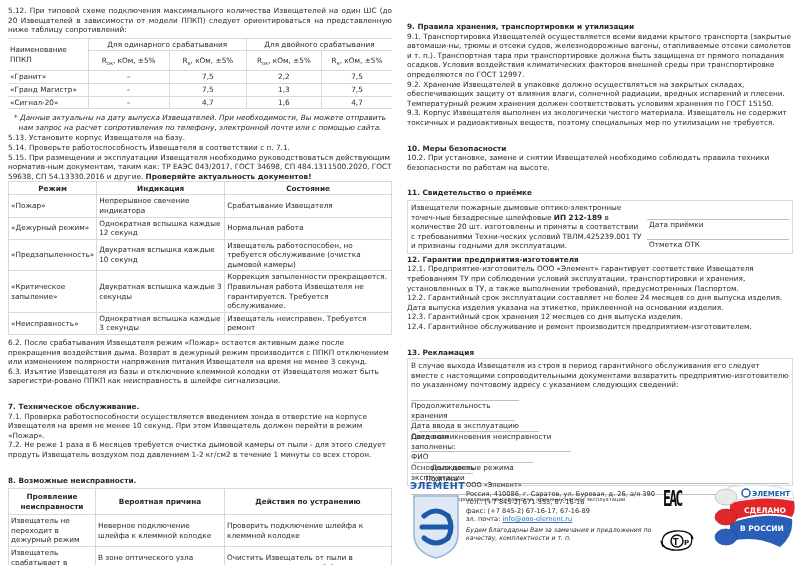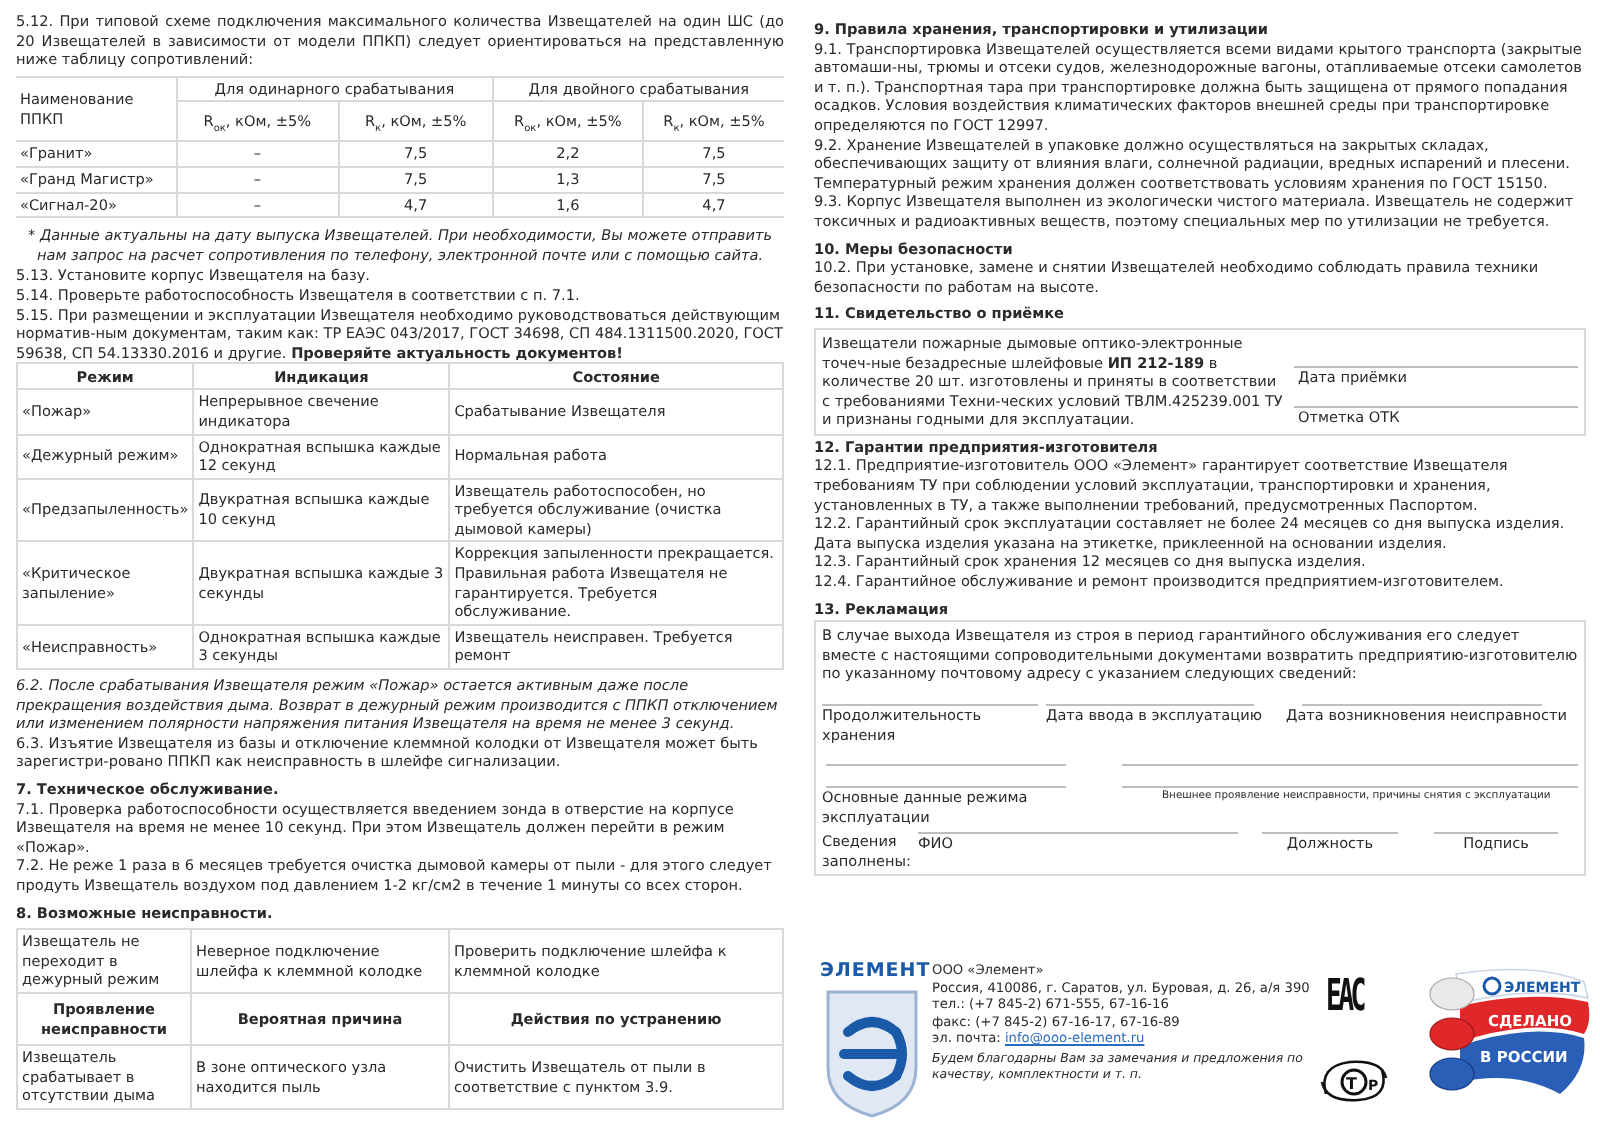--- a/index.html
+++ b/index.html
@@ -3,40 +3,40 @@
 <meta charset="utf-8">
 <style>
   * { box-sizing: border-box; margin: 0; padding: 0; }
   html, body { width: 800px; height: 565px; background: #fff; overflow: hidden; }
   body { font-family: "DejaVu Sans", sans-serif; color: #2a2a2a; font-size: 7.3px; line-height: 9.6px; position: relative; }
   .col { position: absolute; top: 6px; }
   .left { left: 8px; width: 384px; }
   .right { left: 407px; width: 386px; }
   p { margin: 0; }
   .b { font-weight: bold; }
-  .h { font-weight: bold; margin-top: 4px; }
+  .h { font-weight: bold; margin-top: 16px; }
   table { border-collapse: collapse; width: 100%; }
   td, th { border: 1px solid #d9d9d9; padding: 1px 2px; vertical-align: middle; font-weight: normal; }
   th { font-weight: bold; text-align: center; }
   .t1 td, .t1 th { text-align: center; height: 12px; }
   .t1 th { font-weight: normal; }
   .t1 td.l { text-align: left; border-left: none; }
   .t1 .first { text-align: left; border-left: none; }
   .t1 tr > *:last-child { border-right: none; }
   .note { font-style: italic; text-align: center; margin: 4px 0 1px 0; }
   .t2 td { text-align: left; }
   .t3 td { text-align: left; }
   .just { text-align: justify; }
   .box { border: 1px solid #d9d9d9; padding: 2px 3px; }
   .accept { display: flex; }
   .accept .txt { width: 232px; }
   .accept .fields { flex: 1; padding-left: 4px; }
   .line { border-bottom: 1px solid #bfbfbf; }
   .sub { font-size: 5px; vertical-align: sub; line-height: 0; }
-  .row { display: flex; }
+  .row { display: flex; flex-direction: column; }
   .small { font-size: 5.2px; }
   a { color: #2a6cc4; text-decoration: underline; }
   .footer { position: absolute; left: 410px; top: 481px; width: 385px; height: 82px; }
   .logo-word { position: absolute; left: 0; top: 0; color: #1a5aa8; font-weight: bold; font-size: 9.5px; letter-spacing: 0.5px; }
   .shield { position: absolute; left: 2px; top: 13px; width: 48px; height: 66px; }
   .contacts { position: absolute; left: 56px; top: 0; font-size: 6.6px; line-height: 8.6px; }
   .contacts .it { font-style: italic; font-size: 6.2px; line-height: 7.6px; margin-top: 2px; }
   .eac { position: absolute; left: 253px; top: 13px; font-size: 22px; font-family: "DejaVu Sans Mono", monospace; font-weight: bold; letter-spacing: -3px; color: #111; transform: scaleX(0.6); transform-origin: left; }
   .tr { position: absolute; left: 247px; top: 46px; width: 40px; height: 26px; }
   .made { position: absolute; left: 298px; top: 0; width: 90px; height: 80px; }
@@ -117,38 +117,38 @@
       <td>Коррекция запыленности прекращается. Правильная работа Извещателя не гарантируется. Требуется обслуживание.</td>
     </tr>
     <tr>
       <td>«Неисправность»</td>
       <td>Однократная вспышка каждые 3 секунды</td>
       <td>Извещатель неисправен. Требуется ремонт</td>
     </tr>
   </tbody>
     </table>
 
-  <p style="margin-top:3px;font-style:italic;">6.2. После срабатывания Извещателя режим «Пожар» остается активным даже после прекращения воздействия дыма. Возврат в дежурный режим производится с ППКП отключением или изменением полярности напряжения питания Извещателя на время не менее 3 секунд.</p>
+  <p style="margin-top:3px;">6.2. После срабатывания Извещателя режим «Пожар» остается активным даже после прекращения воздействия дыма. Возврат в дежурный режим производится с ППКП отключением или изменением полярности напряжения питания Извещателя на время не менее 3 секунд.</p>
   <p>6.3. Изъятие Извещателя из базы и отключение клеммной колодки от Извещателя может быть зарегистри-ровано ППКП как неисправность в шлейфе сигнализации.</p>
   <p class="h">7.   Техническое обслуживание.</p>
   <p>7.1. Проверка работоспособности осуществляется введением зонда в отверстие на корпусе Извещателя на время не менее 10 секунд. При этом Извещатель должен перейти в режим «Пожар».</p>
   <p>7.2. Не реже 1 раза в 6 месяцев требуется очистка дымовой камеры от пыли - для этого следует продуть Извещатель воздухом под давлением 1-2 кг/см2 в течение 1 минуты со всех сторон.</p>
   <p class="h">8.   Возможные неисправности.</p>
 
   <table class="t3" style="margin-top:3px;">
     <tbody>
-        <tr style="height:32px;">
+        <tr style="height:26px;">
+      <th style="width:87px;">Проявление неисправности</th>
+      <th style="width:129px;">Вероятная причина</th>
+      <th>Действия по устранению</th>
+    </tr>
+    <tr style="height:32px;">
       <td>Извещатель не переходит в дежурный режим</td>
       <td>Неверное подключение шлейфа к клеммной колодке</td>
       <td>Проверить подключение шлейфа к клеммной колодке</td>
-    </tr>
-    <tr style="height:26px;">
-      <th style="width:87px;">Проявление неисправности</th>
-      <th style="width:129px;">Вероятная причина</th>
-      <th>Действия по устранению</th>
     </tr>
     <tr style="height:32px;">
       <td>Извещатель срабатывает в отсутствии дыма</td>
       <td class="just">В зоне оптического узла находится пыль</td>
       <td class="just">Очистить Извещатель от пыли в соответствие с пунктом 3.9.</td>
     </tr>
   </tbody>
     </table>
 </div>
 

